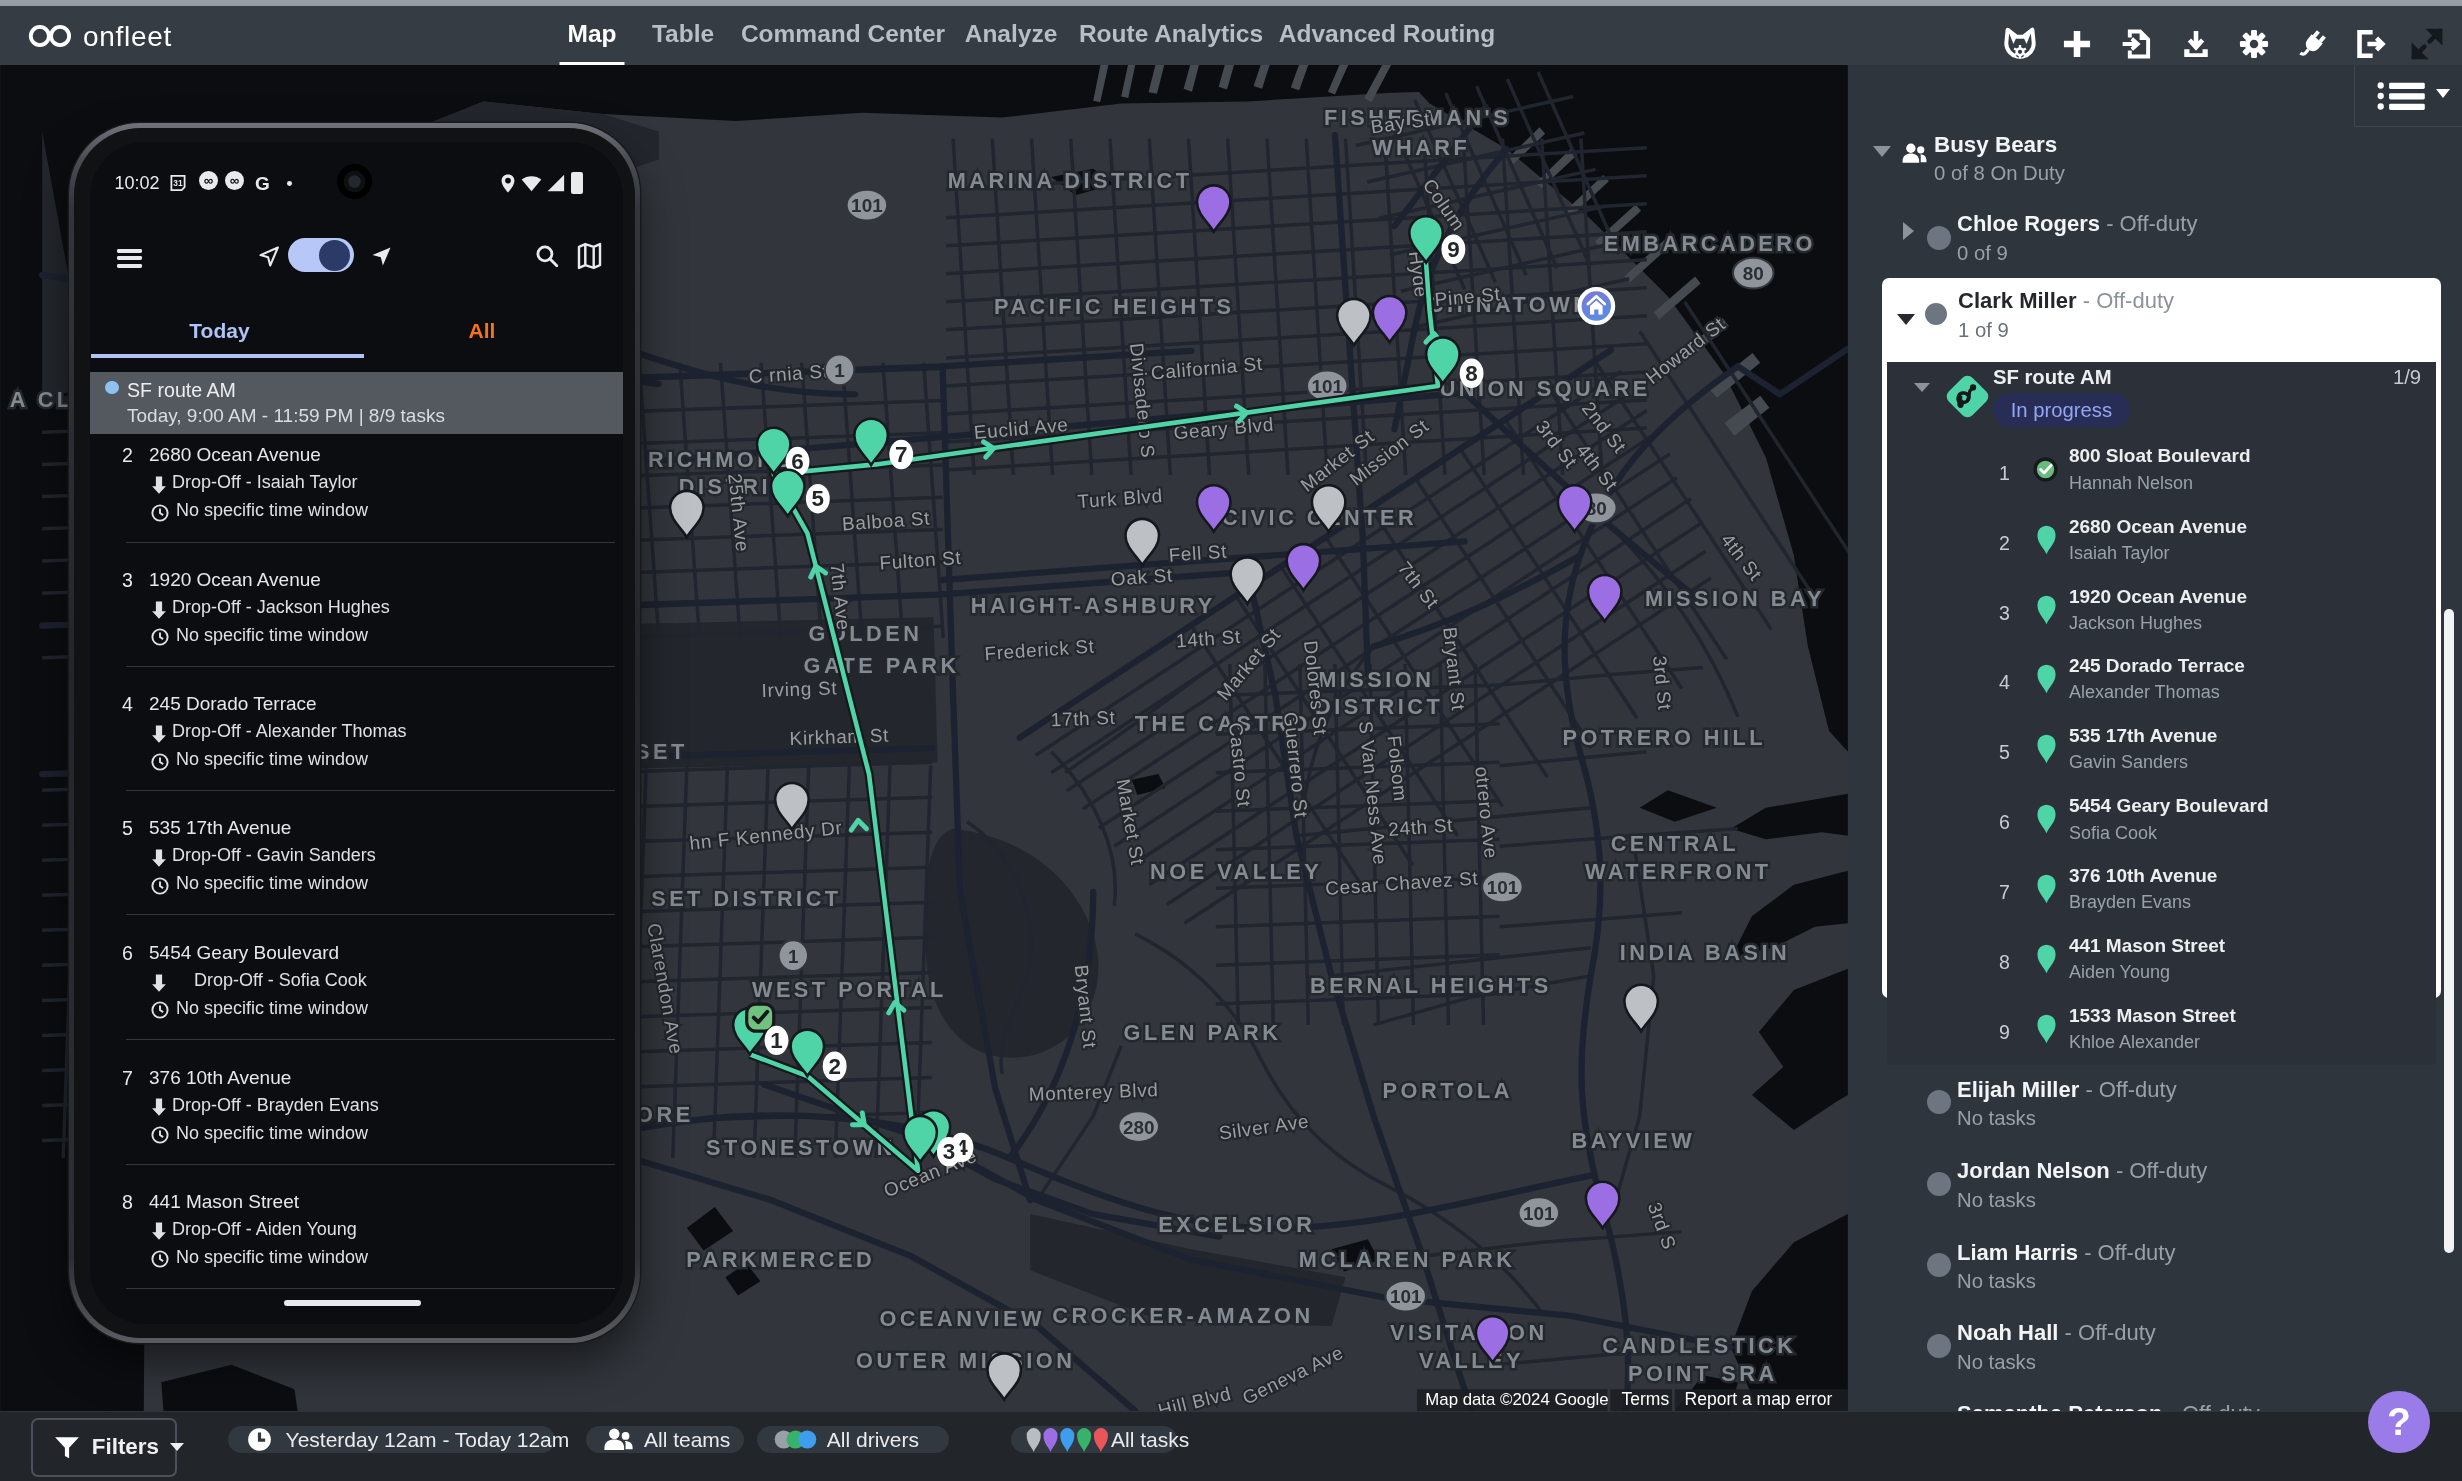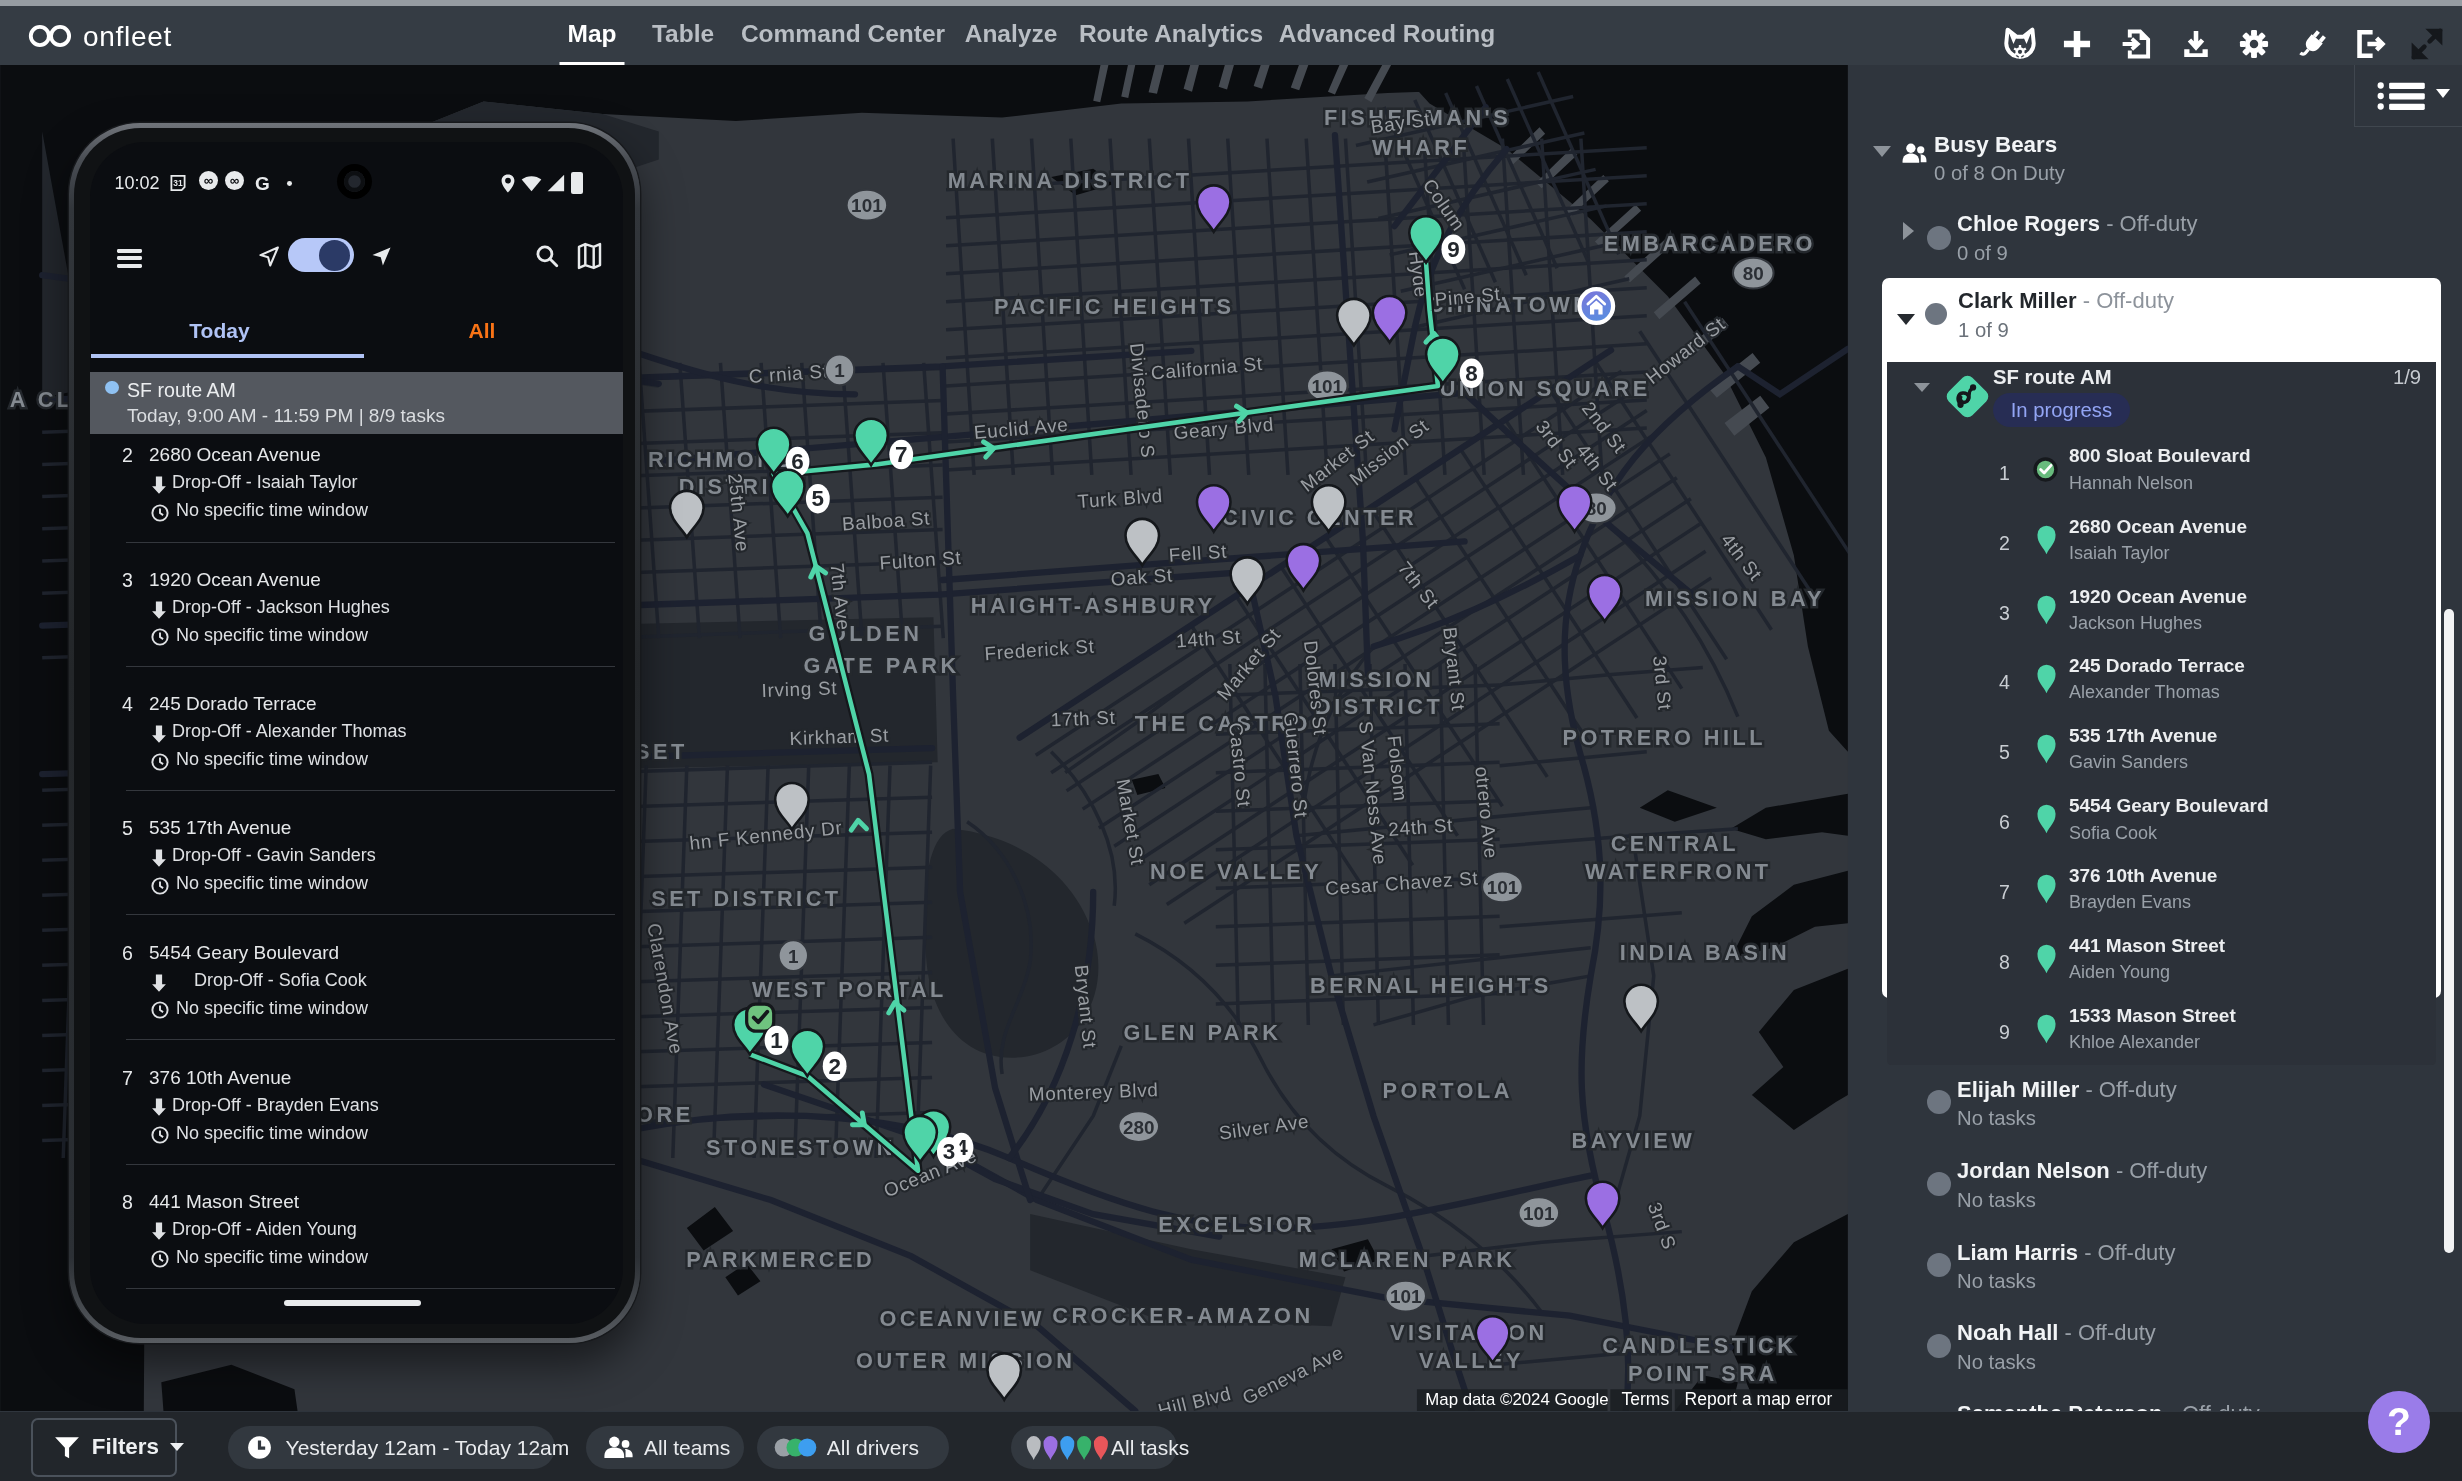--- a/index.html
+++ b/index.html
@@ -24,21 +24,21 @@
   .drivname .off { font-weight:400; color:#99a0a8; }
   .drivsub { position:absolute; font-size:20.3px; color:#99a0a8; }
 
   #selbox { position:absolute; left:34px; top:213px; width:559px; height:720px; background:#fff; border-radius:7px; }
   #selinner { position:absolute; left:4.9px; top:84px; width:549px; height:703px; background:#2c3139; border-radius:0 0 4.2px 4.2px; }
   .tasknum { position:absolute; width:42px; text-align:right; font-size:19.6px; color:#c9cdd2; }
   .taskaddr { position:absolute; left:182px; font-size:19px; font-weight:700; color:#eceef0; white-space:nowrap; }
   .taskname { position:absolute; left:182px; font-size:18px; color:#9aa1a9; white-space:nowrap; }
 
   #bottombar { position:absolute; left:0; top:1412px; width:2462px; height:70px; background:#22262b; z-index:35; }
-  .pill { position:absolute; top:14px; height:43px; background:#32383f; border-radius:22px; color:#e9ebee; font-size:21px; display:flex; align-items:center; white-space:nowrap; }
+  .pill { position:absolute; top:14px; height:27px; background:#32383f; border-radius:22px; color:#e9ebee; font-size:21px; display:flex; align-items:center; white-space:nowrap; }
   .pill svg, #filters svg { flex:none; }
   #filters { position:absolute; left:31px; top:5.6px; width:146px; height:59px; border:2.1px solid #4b525b; border-radius:7px; color:#eef0f2; font-size:22.4px; font-weight:700; display:flex; align-items:center; }
 
   #helpbtn { position:absolute; left:2368px; top:1391px; width:62px; height:62px; border-radius:50%; background:#9a7ce9; color:#fff; font-size:39px; font-weight:700; text-align:center; line-height:62px; z-index:50; }
 
   #scrollthumb { position:absolute; left:596px; top:544px; width:9.8px; height:644px; background:#f2f3f4; border-radius:4.9px; }
 
   #mapwrap { position:absolute; left:0; top:65px; width:1848px; height:1346px; background:#32363c; }
 
   #phone { position:absolute; left:69px; top:123px; width:571px; height:1220px; border-radius:71px; z-index:20;

